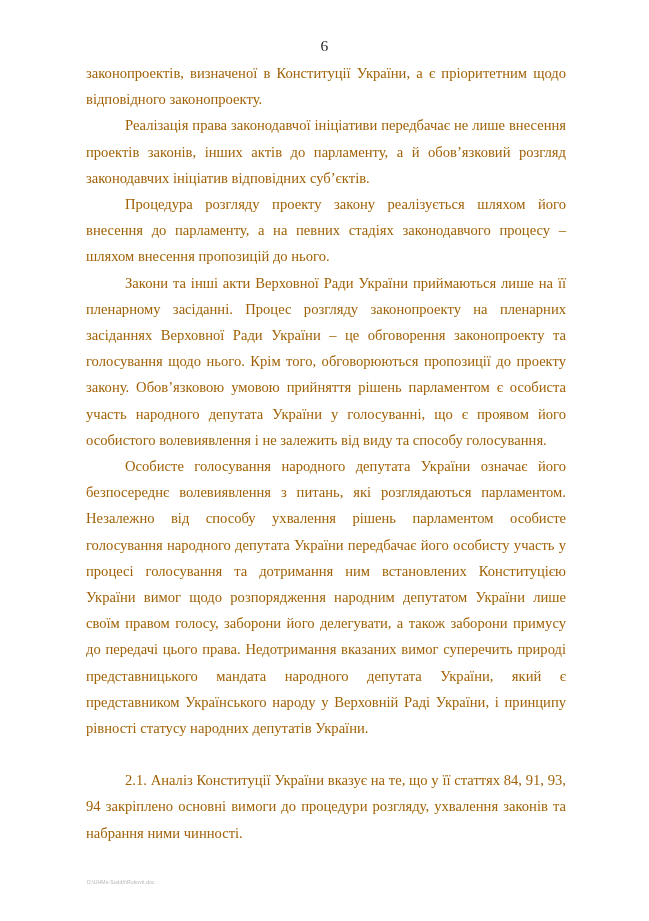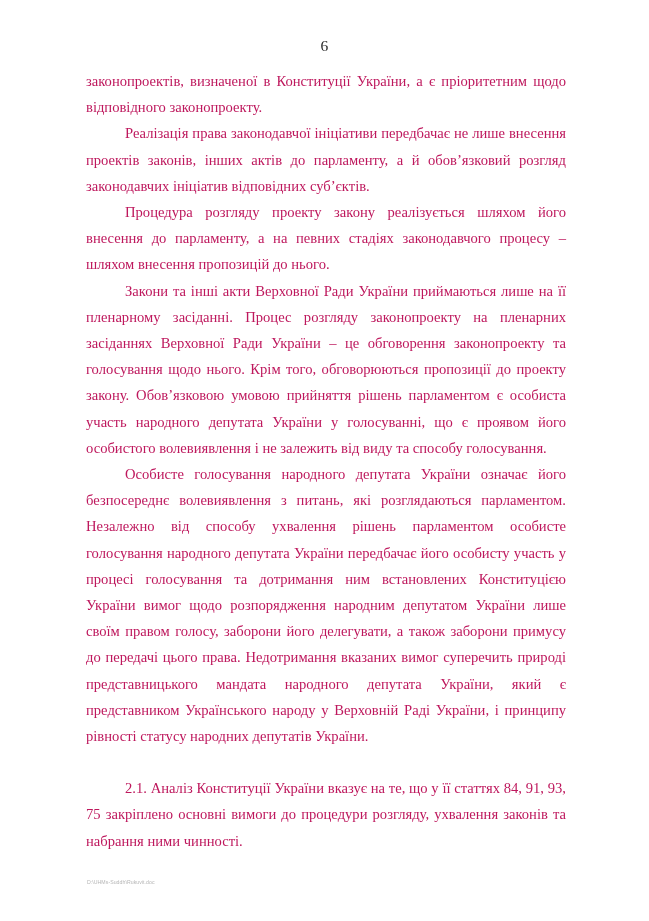--- a/index.html
+++ b/index.html
@@ -30,28 +30,28 @@
     width: 649px;
     text-align: center;
     font-size: 15.5px;
     line-height: 1;
     color: #2a2a2a;
     letter-spacing: 0.2px;
   }
 
   .body-text {
     position: absolute;
-    top: 68px;
+    top: 60px;
     left: 86px;
     width: 480px;
     font-size: 14.6px;
     line-height: 26.2px;
     text-align: justify;
     text-justify: inter-word;
-    color: #be185d;
+    color: #a16207;
     -webkit-font-smoothing: antialiased;
   }
 
   .body-text p {
     margin: 0;
     padding: 0;
     text-align: justify;
     text-indent: 0;
   }
 
@@ -81,18 +81,18 @@
 <div class="page">
 
   <div class="page-number">6</div>
 
   <div class="body-text">
     <p>законопроектів, визначеної в Конституції України, а є пріоритетним щодо відповідного законопроекту.</p>
     <p class="indent">Реалізація права законодавчої ініціативи передбачає не лише внесення проектів законів, інших актів до парламенту, а й обов’язковий розгляд законодавчих ініціатив відповідних суб’єктів.</p>
     <p class="indent">Процедура розгляду проекту закону реалізується шляхом його внесення до парламенту, а на певних стадіях законодавчого процесу – шляхом внесення пропозицій до нього.</p>
     <p class="indent">Закони та інші акти Верховної Ради України приймаються лише на її пленарному засіданні. Процес розгляду законопроекту на пленарних засіданнях Верховної Ради України – це обговорення законопроекту та голосування щодо нього. Крім того, обговорюються пропозиції до проекту закону. Обов’язковою умовою прийняття рішень парламентом є особиста участь народного депутата України у голосуванні, що є проявом його особистого волевиявлення і не залежить від виду та способу голосування.</p>
     <p class="indent">Особисте голосування народного депутата України означає його безпосереднє волевиявлення з питань, які розглядаються парламентом. Незалежно від способу ухвалення рішень парламентом особисте голосування народного депутата України передбачає його особисту участь у процесі голосування та дотримання ним встановлених Конституцією України вимог щодо розпорядження народним депутатом України лише своїм правом голосу, заборони його делегувати, а також заборони примусу до передачі цього права. Недотримання вказаних вимог суперечить природі представницького мандата народного депутата України, який є представником Українського народу у Верховній Раді України, і принципу рівності статусу народних депутатів України.</p>
-    <p class="indent gap-before">2.1. Аналіз Конституції України вказує на те, що у її статтях 84, 91, 93, 75 закріплено основні вимоги до процедури розгляду, ухвалення законів та набрання ними чинності.</p>
+    <p class="indent gap-before">2.1. Аналіз Конституції України вказує на те, що у її статтях 84, 91, 93, 94 закріплено основні вимоги до процедури розгляду, ухвалення законів та набрання ними чинності.</p>
   </div>
 
   <div class="footer-note">D:\UHMs-Suddh\Rukuvit.doc</div>
 
 </div>
 
 </body></html>

